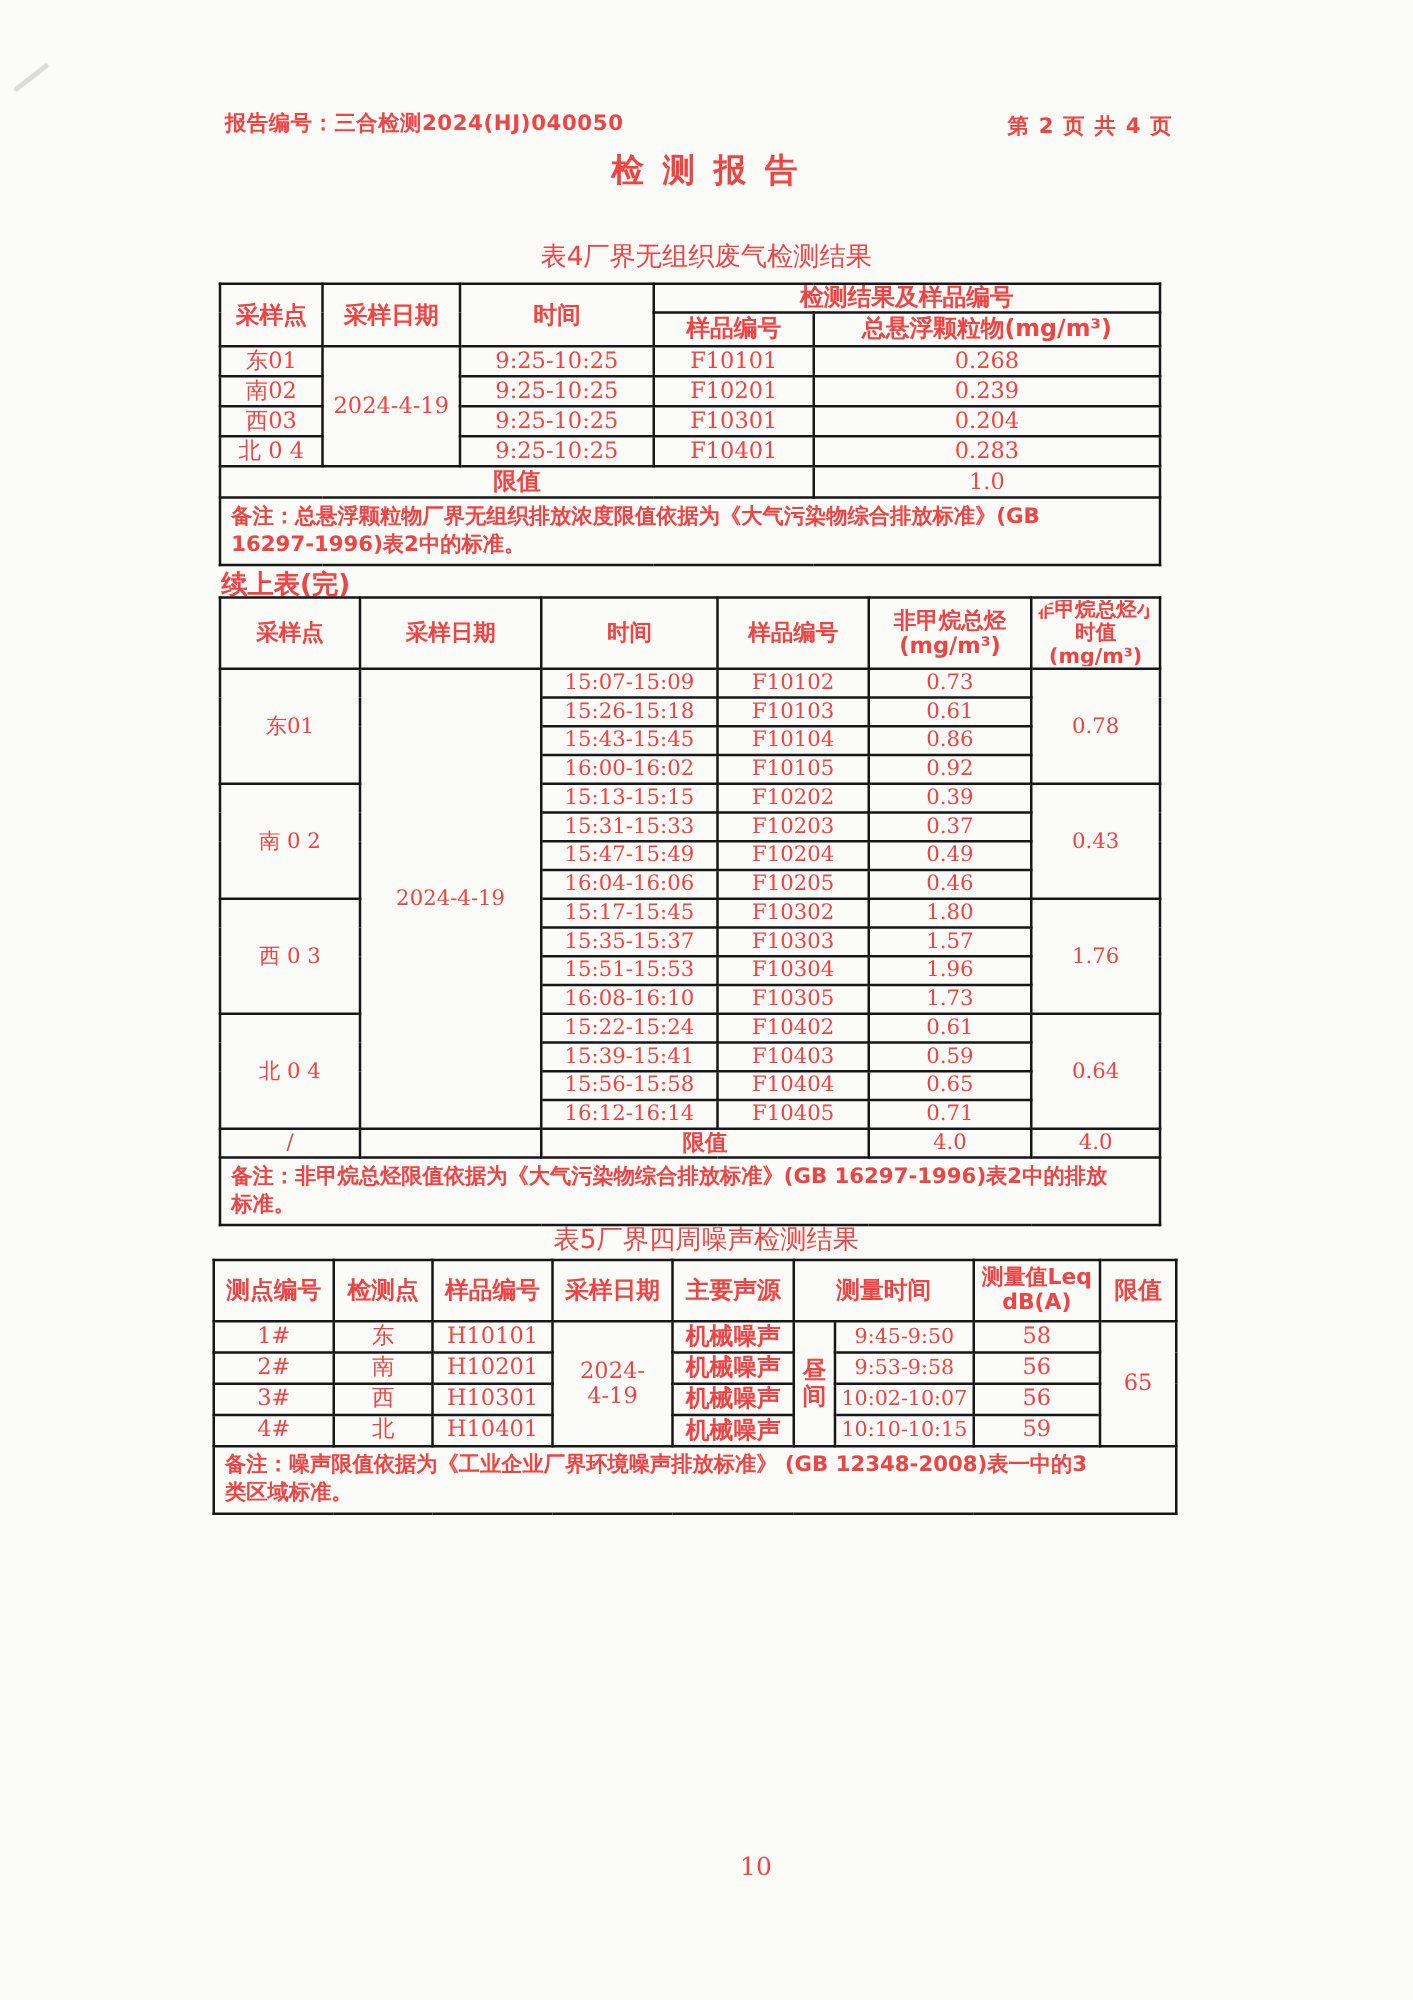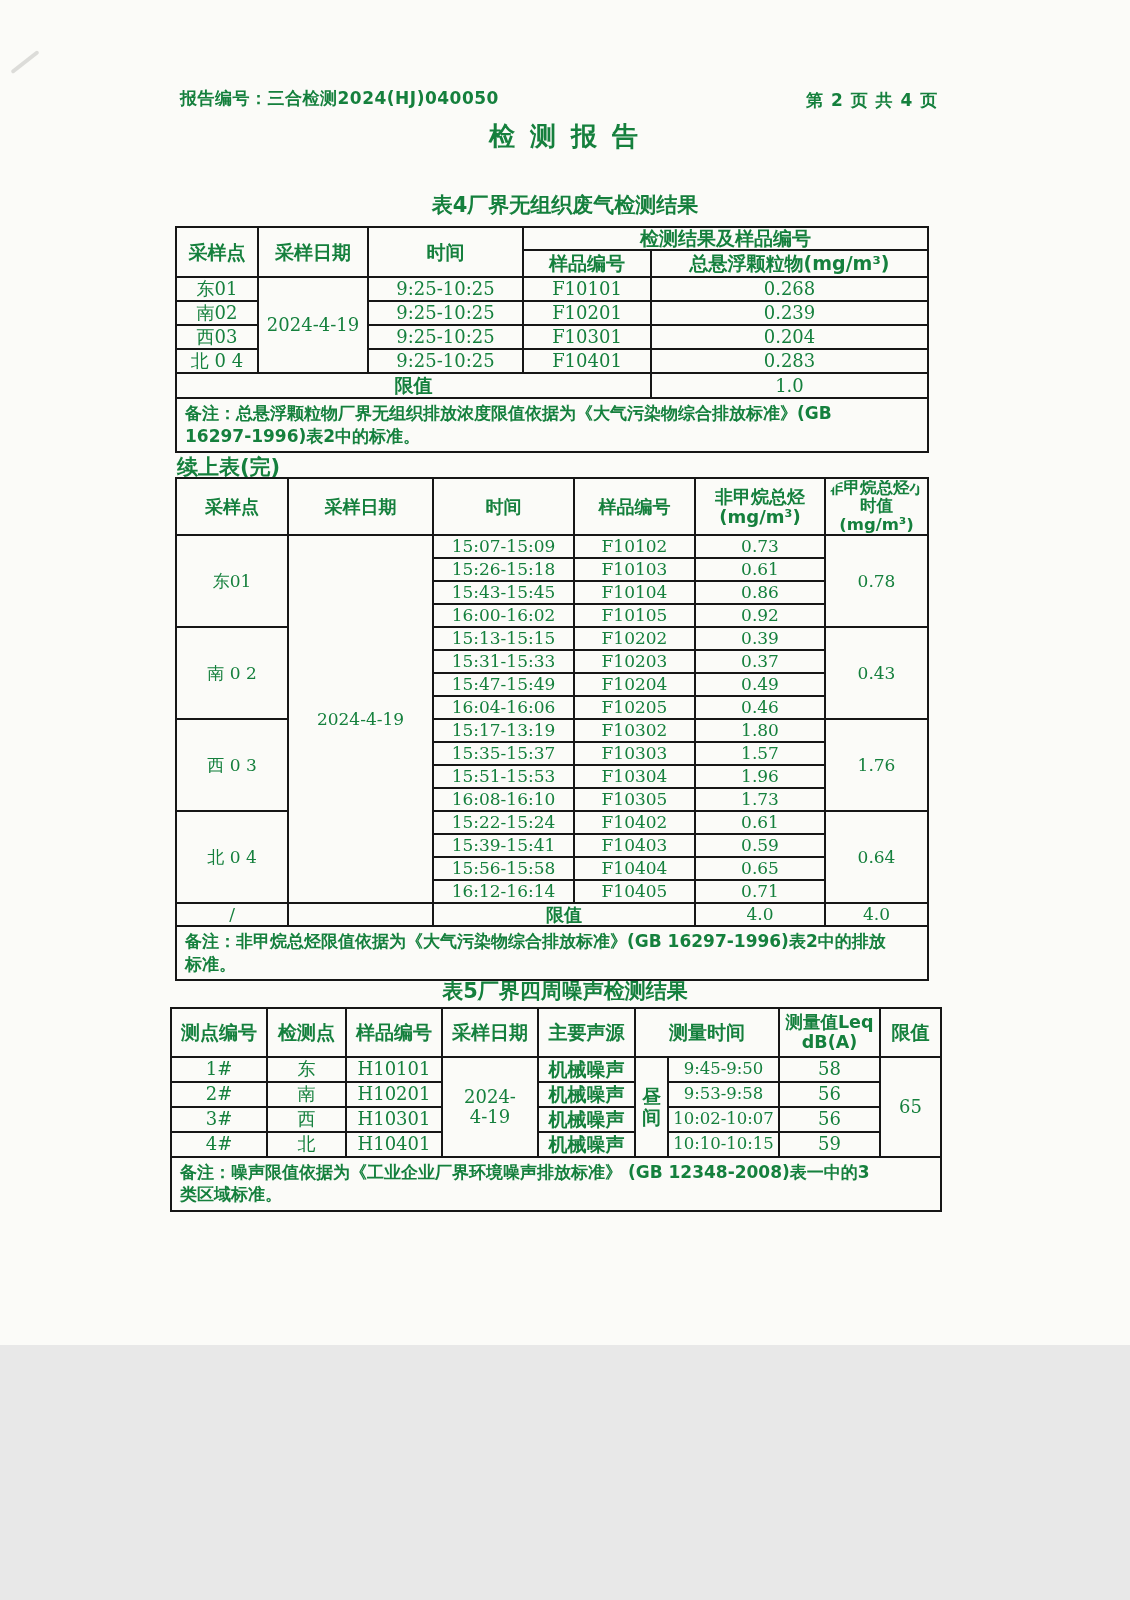--- a/index.html
+++ b/index.html
@@ -1,36 +1,36 @@
 <!DOCTYPE html>
 <html><head>
 <meta charset="utf-8">
 <style>
   * { margin:0; padding:0; box-sizing:border-box; }
   html,body { background:#e8e8e8; }
   .page {
     position:relative;
-    width:1130px; height:1345px;
+    width:1130px; height:1600px;
     margin:0 auto;
     background:#fbfbf8;
-    color:#15803d;
+    color:#ef4444;
     font-family:"DejaVu Sans", sans-serif;
     overflow:hidden;
   }
   .scan-artifact {
     position:absolute; left:8px; top:60px; width:34px; height:4px;
     background:#c2c2c0; transform:rotate(-38deg); opacity:.55; border-radius:2px;
   }
   .report-no { position:absolute; left:180px; top:87px; font-size:17px; font-weight:600; letter-spacing:.5px; }
   .page-ind  { position:absolute; left:806px; top:89px; font-size:17px; font-weight:600; letter-spacing:1px; }
   .doc-title {
     position:absolute; left:0; right:0; top:119px;
     text-align:center; font-size:26px; font-weight:700; letter-spacing:3px;
   }
-  .tbl-title { position:absolute; left:0; right:0; text-align:center; font-size:21px; font-weight:700; }
+  .tbl-title { position:absolute; left:0; right:0; text-align:center; font-size:21px; font-weight:400; }
   .t4title { top:191px; }
   .t5title { top:977px; }
   .cont-caption { position:absolute; left:177px; top:453px; font-size:21px; font-weight:600; }
 
   table { position:absolute; border-collapse:collapse; table-layout:fixed; }
   td {
     border:2px solid #161616;
     text-align:center; vertical-align:middle;
     padding:0; overflow:hidden; line-height:1.12;
   }
@@ -205,21 +205,21 @@
       <td class="val">0.49</td>
     </tr>
     <tr class="d">
       <td class="val">16:04-16:06</td>
       <td class="val">F10205</td>
       <td class="val">0.46</td>
     </tr>
 
     <tr class="d">
       <td class="val" rowspan="4">西 0 3</td>
-      <td class="val">15:17-13:19</td>
+      <td class="val">15:17-15:45</td>
       <td class="val">F10302</td>
       <td class="val">1.80</td>
       <td class="val" rowspan="4">1.76</td>
     </tr>
     <tr class="d">
       <td class="val">15:35-15:37</td>
       <td class="val">F10303</td>
       <td class="val">1.57</td>
     </tr>
     <tr class="d">

